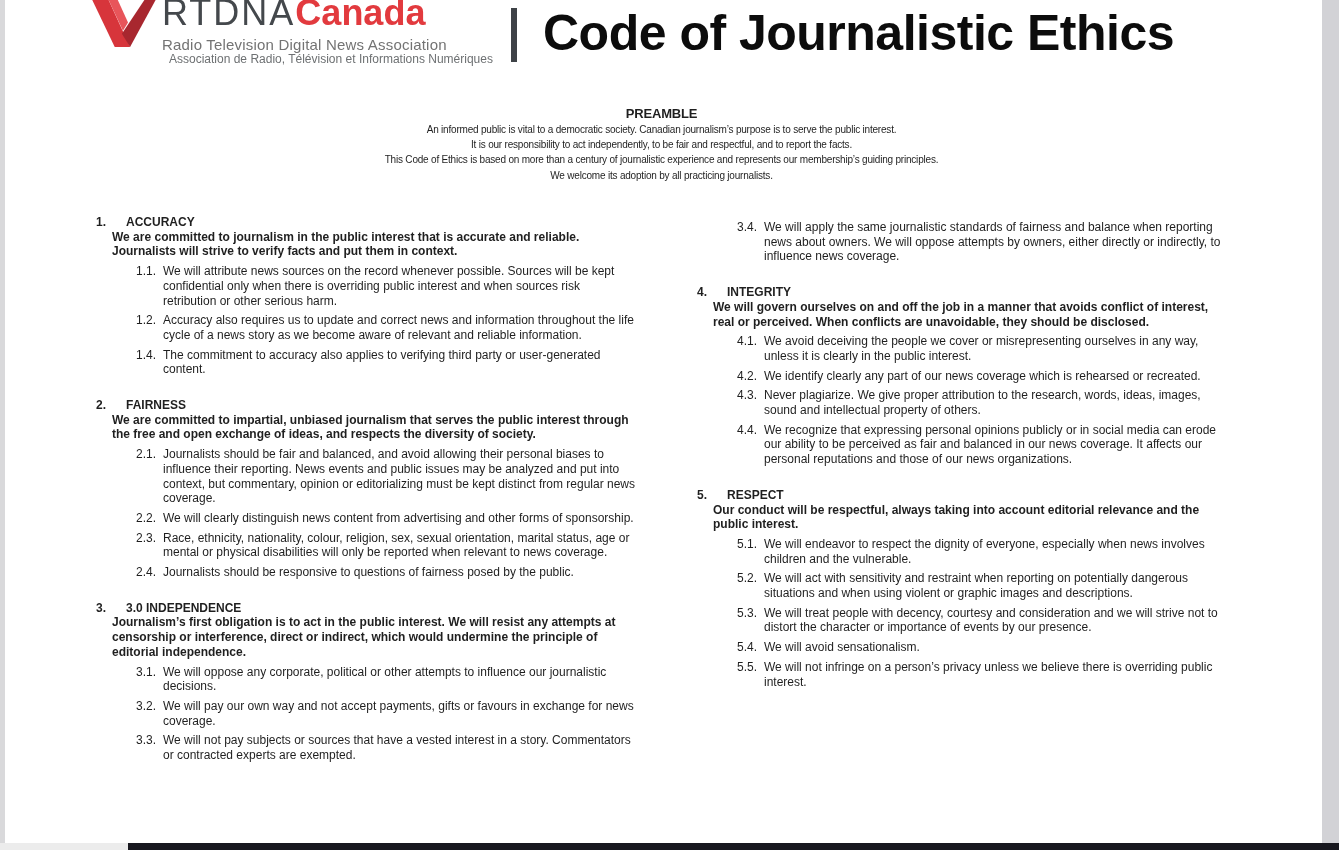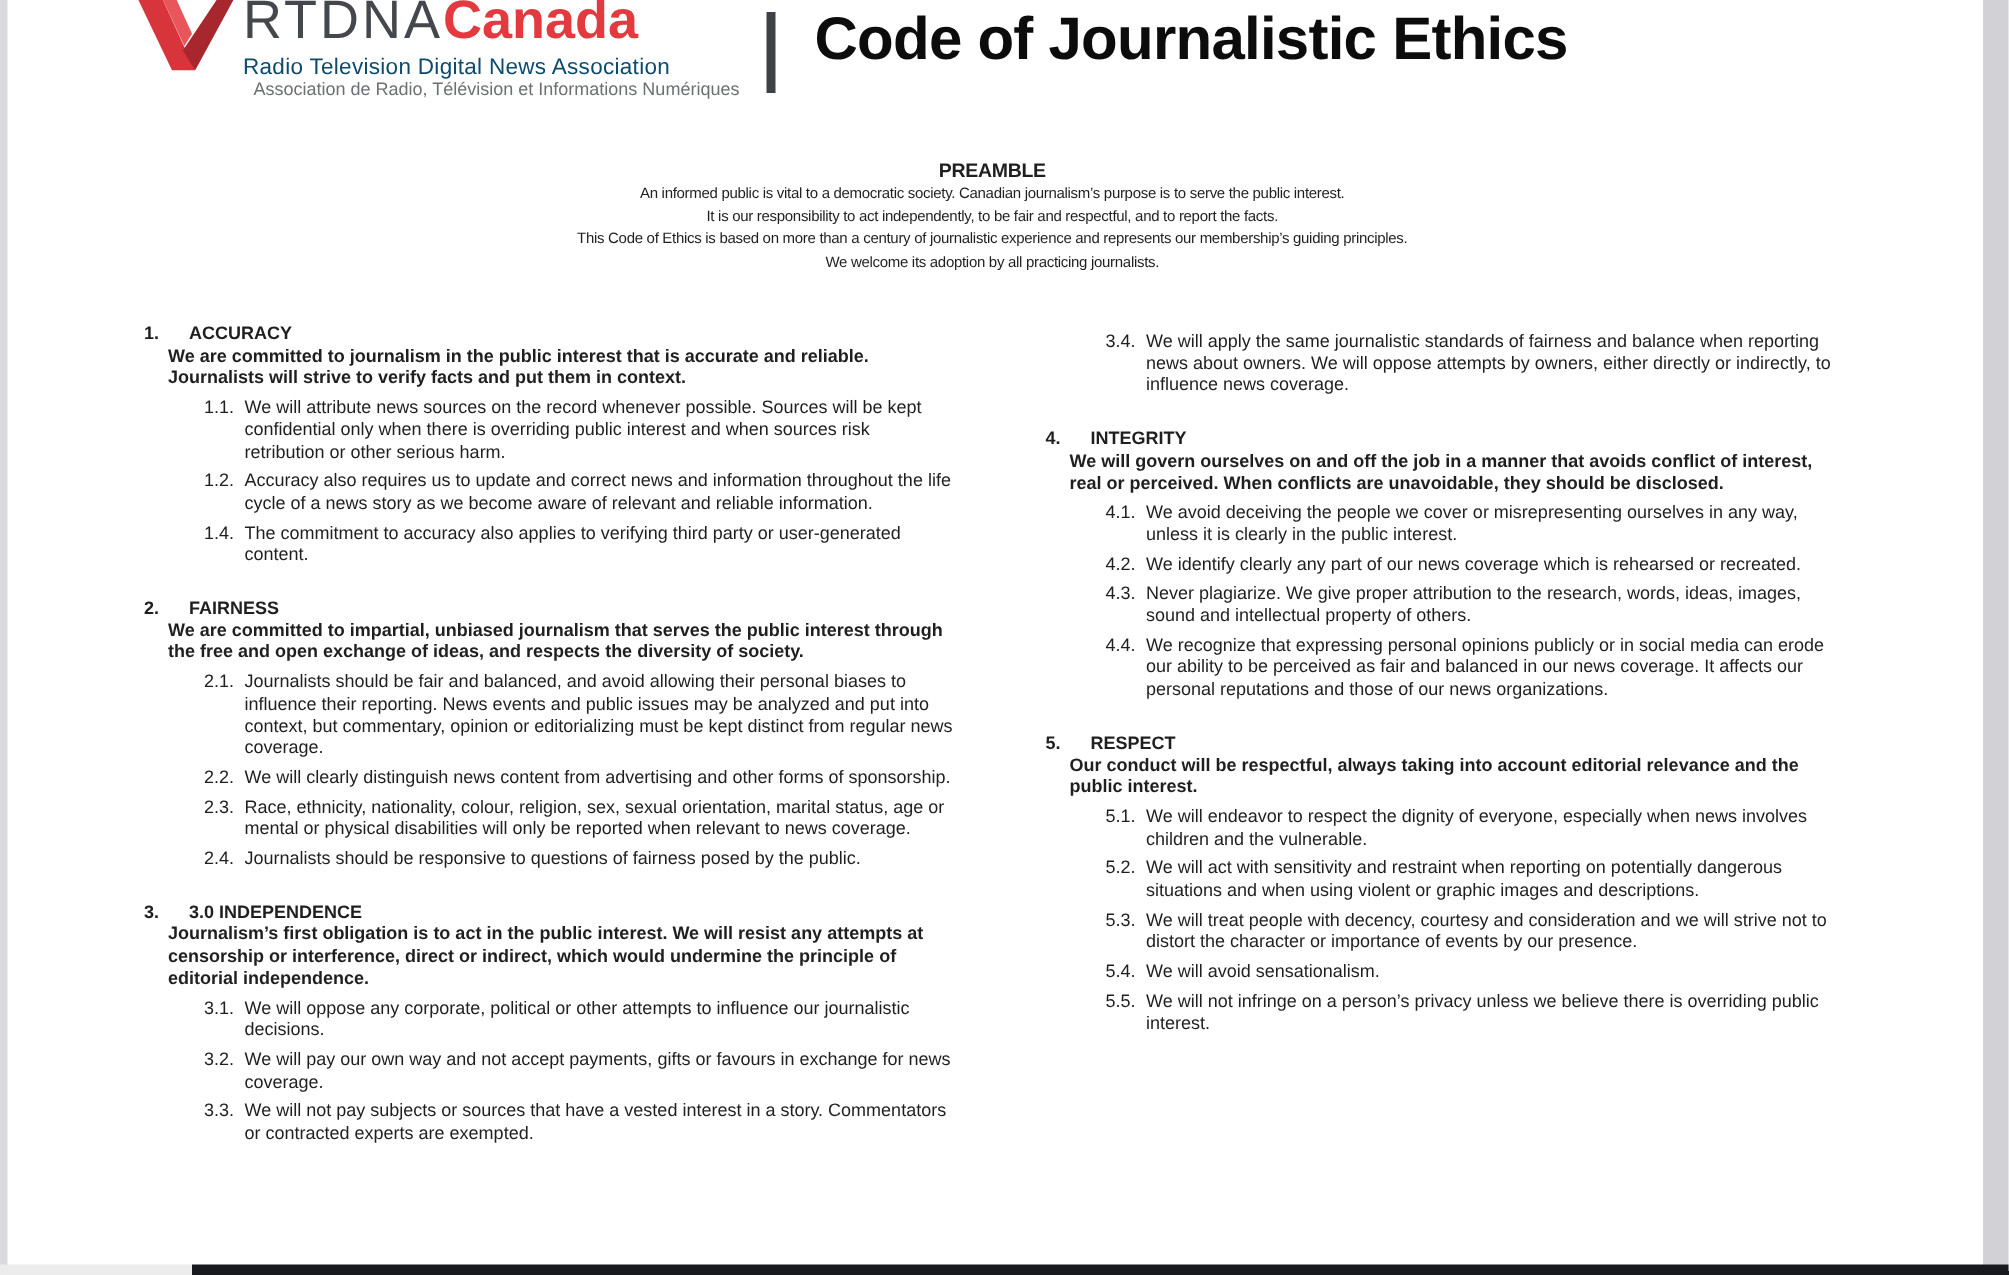--- a/index.html
+++ b/index.html
@@ -14,24 +14,24 @@
   .right-gutter{position:absolute;right:0;top:0;width:17px;height:850px;background:#d2d2d6;}
   .bottom-bar-left{position:absolute;left:0;bottom:0;width:128px;height:7px;background:#ececec;}
   .bottom-bar{position:absolute;left:128px;right:0;bottom:0;height:7px;background:#18181f;z-index:5;}
 
   
   .logo-mark{position:absolute;left:91px;top:0;width:72px;height:47px;}
   .logo-text{position:absolute;left:162px;top:-9px;text-align:left;}
   .brand-line{font-size:36px;line-height:44px;white-space:nowrap;}
   .brand-gray{color:#44484c;letter-spacing:2px;font-weight:400;}
   .brand-red{color:#e23a3e;font-weight:700;letter-spacing:0;}
-  .sub-en{font-size:15px;line-height:17px;color:#0c4a6e;letter-spacing:0.2px;margin-top:1px;white-space:nowrap;}
+  .sub-en{font-size:15px;line-height:17px;color:#737373;letter-spacing:0.2px;margin-top:1px;white-space:nowrap;}
   .sub-fr{font-size:12px;line-height:13px;color:#6d7072;padding-left:7px;white-space:nowrap;}
   .header-divider{position:absolute;left:511px;top:8px;width:6px;height:54px;background:#3e4247;}
-  .page-title{position:absolute;left:543px;top:4px;font-size:40px;font-weight:700;color:#0c0c0c;letter-spacing:-0.5px;white-space:nowrap;margin:0;}
+  .page-title{position:absolute;left:543px;top:4px;font-size:50px;font-weight:700;color:#0c0c0c;letter-spacing:-0.5px;white-space:nowrap;margin:0;}
 
   
   .preamble{position:absolute;left:60px;right:76px;top:106px;text-align:center;}
   .preamble-heading{font-size:13px;font-weight:700;line-height:15.5px;letter-spacing:-0.2px;}
   .preamble-line{font-size:10px;line-height:15.4px;letter-spacing:-0.2px;white-space:nowrap;}
 
   
   .col{position:absolute;top:215px;font-size:12px;line-height:14.7px;}
   #col-0{left:96px;width:540px;}
   #col-1{left:697px;width:531px;}

